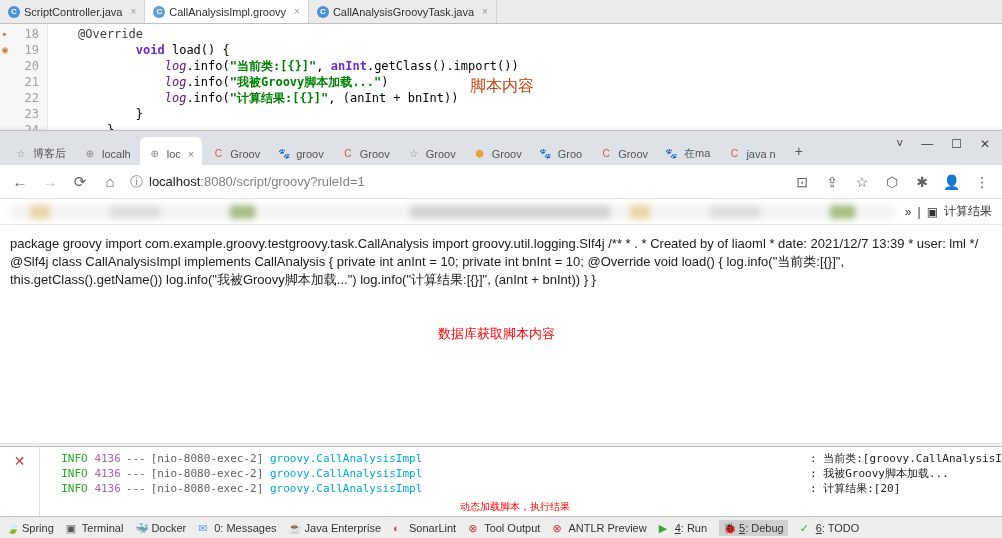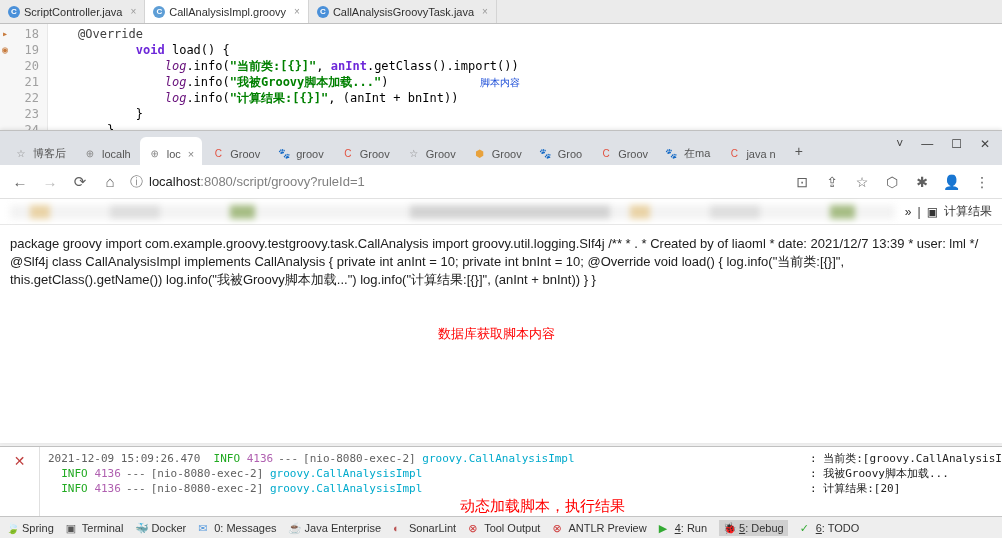--- a/index.html
+++ b/index.html
@@ -16,21 +16,21 @@
 
 .code-area { background: #fff; height: 106px; display: flex; font-family: Consolas, monospace; font-size: 12px; }
 .gutter { width: 48px; background: #f7f7f7; color: #a0a0a0; text-align: right; padding-right: 8px; line-height: 16px; padding-top: 2px; border-right: 1px solid #e8e8e8; position: relative; }
 .gutter .ln { height: 16px; }
 .gutter .arrow { position: absolute; left: 2px; color: #c77a3c; font-size: 10px; }
 .code-lines { flex: 1; padding-top: 2px; line-height: 16px; }
 .code-lines .row { height: 16px; white-space: pre; padding-left: 30px; }
 .kw { color: #6d28d9; font-weight: bold; }
 .field { color: #660e7a; font-style: italic; }
 .str { color: #008000; font-weight: bold; }
-.ann-label { position: absolute; left: 480px; top: 52px; color: #1d4ed8; font-size: 10px; }
+.ann-label { position: absolute; left: 470px; top: 52px; color: #c2410c; font-size: 16px; }
 
 
 .browser { position: absolute; top: 130px; left: 0; right: 0; background: #fff; border-top: 1px solid #c0c0c0; box-shadow: 0 -1px 4px rgba(0,0,0,0.1); }
 .win-ctrl { position: absolute; top: 6px; right: 12px; display: flex; gap: 18px; color: #444; font-size: 12px; }
 .btabs { height: 34px; background: #dee1e6; display: flex; align-items: flex-end; padding-left: 6px; padding-top: 6px; gap: 1px; }
 .btab { height: 28px; padding: 5px 8px 0 8px; display: flex; align-items: center; gap: 5px; font-size: 11px; color: #555; border-radius: 6px 6px 0 0; max-width: 72px; overflow: hidden; white-space: nowrap; cursor: pointer; }
 .btab.active { background: #fff; }
 .btab .fav { width: 14px; height: 14px; display: inline-flex; align-items: center; justify-content: center; font-size: 10px; }
 .btab .x { color: #888; font-size: 11px; margin-left: 2px; }
 .newtab { padding: 6px 10px; color: #555; font-size: 14px; cursor: pointer; }
@@ -54,21 +54,21 @@
 .console .left .xbtn { color: #c04040; font-size: 14px; cursor: pointer; }
 .console .log { flex: 1; font-family: Consolas, monospace; font-size: 11px; padding: 4px 8px; line-height: 15px; white-space: nowrap; overflow: hidden; position: relative; }
 .console .log .row { display: flex; }
 .console .log .ts { color: #606060; }
 .console .log .info { color: #22aa22; }
 .console .log .pid { color: #b060b0; }
 .console .log .thr { color: #606060; }
 .console .log .cls { color: #00aacc; }
 .console .log .msg { color: #202020; position: absolute; left: 770px; }
 .console .log .sep { color: #606060; padding: 0 5px; }
-.console .ann { position: absolute; left: 420px; bottom: 2px; color: #ff0000; font-size: 15px; }
+.console .ann { position: absolute; left: 420px; bottom: 2px; color: #ff0000; font-size: 10px; }
 
 
 .bottom-bar { position: absolute; bottom: 0; left: 0; right: 0; height: 22px; background: #eeeeee; border-top: 1px solid #c4c4c4; display: flex; align-items: center; padding: 0 6px; gap: 12px; }
 .bottom-bar .item { display: flex; align-items: center; gap: 4px; font-size: 11px; color: #333; cursor: pointer; }
 .bottom-bar .item .ic { width: 12px; height: 12px; }
 .bottom-bar .item.sel { background: #d0d0d0; padding: 2px 4px; }
 .bottom-bar .item u { text-decoration: underline; }
 </style>
 </head>
 <body>
@@ -204,21 +204,21 @@
     <div class="content">package groovy import com.example.groovy.testgroovy.task.CallAnalysis import groovy.util.logging.Slf4j /** * . * Created by of liaoml * date: 2021/12/7 13:39 * user: lml */ @Slf4j class CallAnalysisImpl implements CallAnalysis { private int anInt = 10; private int bnInt = 10; @Override void load() { log.info("当前类:[{}]", this.getClass().getName()) log.info("我被Groovy脚本加载...") log.info("计算结果:[{}]", (anInt + bnInt)) } }</div>
     <div class="ann">数据库获取脚本内容</div>
   </div>
 </div>
 
 <div class="console">
   <div class="left">
     <span class="xbtn">✕</span>
   </div>
   <div class="log" id="log">
-    <div class="row"><span class="ts">2021-12-09 15:09:26.470</span>&nbsp;&nbsp;<span class="info">INFO</span>&nbsp;<span class="pid">4136</span><span class="sep">---</span><span class="thr">[nio-8080-exec-2]</span>&nbsp;<span class="cls">groovy.CallAnalysisImpl</span><span class="msg">: 当前类:[groovy.CallAnalysisImpl]</span></div>
+    <div class="row">&nbsp;&nbsp;<span class="info">INFO</span>&nbsp;<span class="pid">4136</span><span class="sep">---</span><span class="thr">[nio-8080-exec-2]</span>&nbsp;<span class="cls">groovy.CallAnalysisImpl</span><span class="msg">: 当前类:[groovy.CallAnalysisImpl]</span></div>
       <div class="row">&nbsp;&nbsp;<span class="info">INFO</span>&nbsp;<span class="pid">4136</span><span class="sep">---</span><span class="thr">[nio-8080-exec-2]</span>&nbsp;<span class="cls">groovy.CallAnalysisImpl</span><span class="msg">: 我被Groovy脚本加载...</span></div>
       <div class="row">&nbsp;&nbsp;<span class="info">INFO</span>&nbsp;<span class="pid">4136</span><span class="sep">---</span><span class="thr">[nio-8080-exec-2]</span>&nbsp;<span class="cls">groovy.CallAnalysisImpl</span><span class="msg">: 计算结果:[20]</span></div>
       <div class="ann">动态加载脚本，执行结果</div>
   </div>
 </div>
 
 <div class="bottom-bar" id="bbar">
     <div class="item">
       <span class="ic" style="color:#5a5">🍃</span>
       <span>Spring</span>

